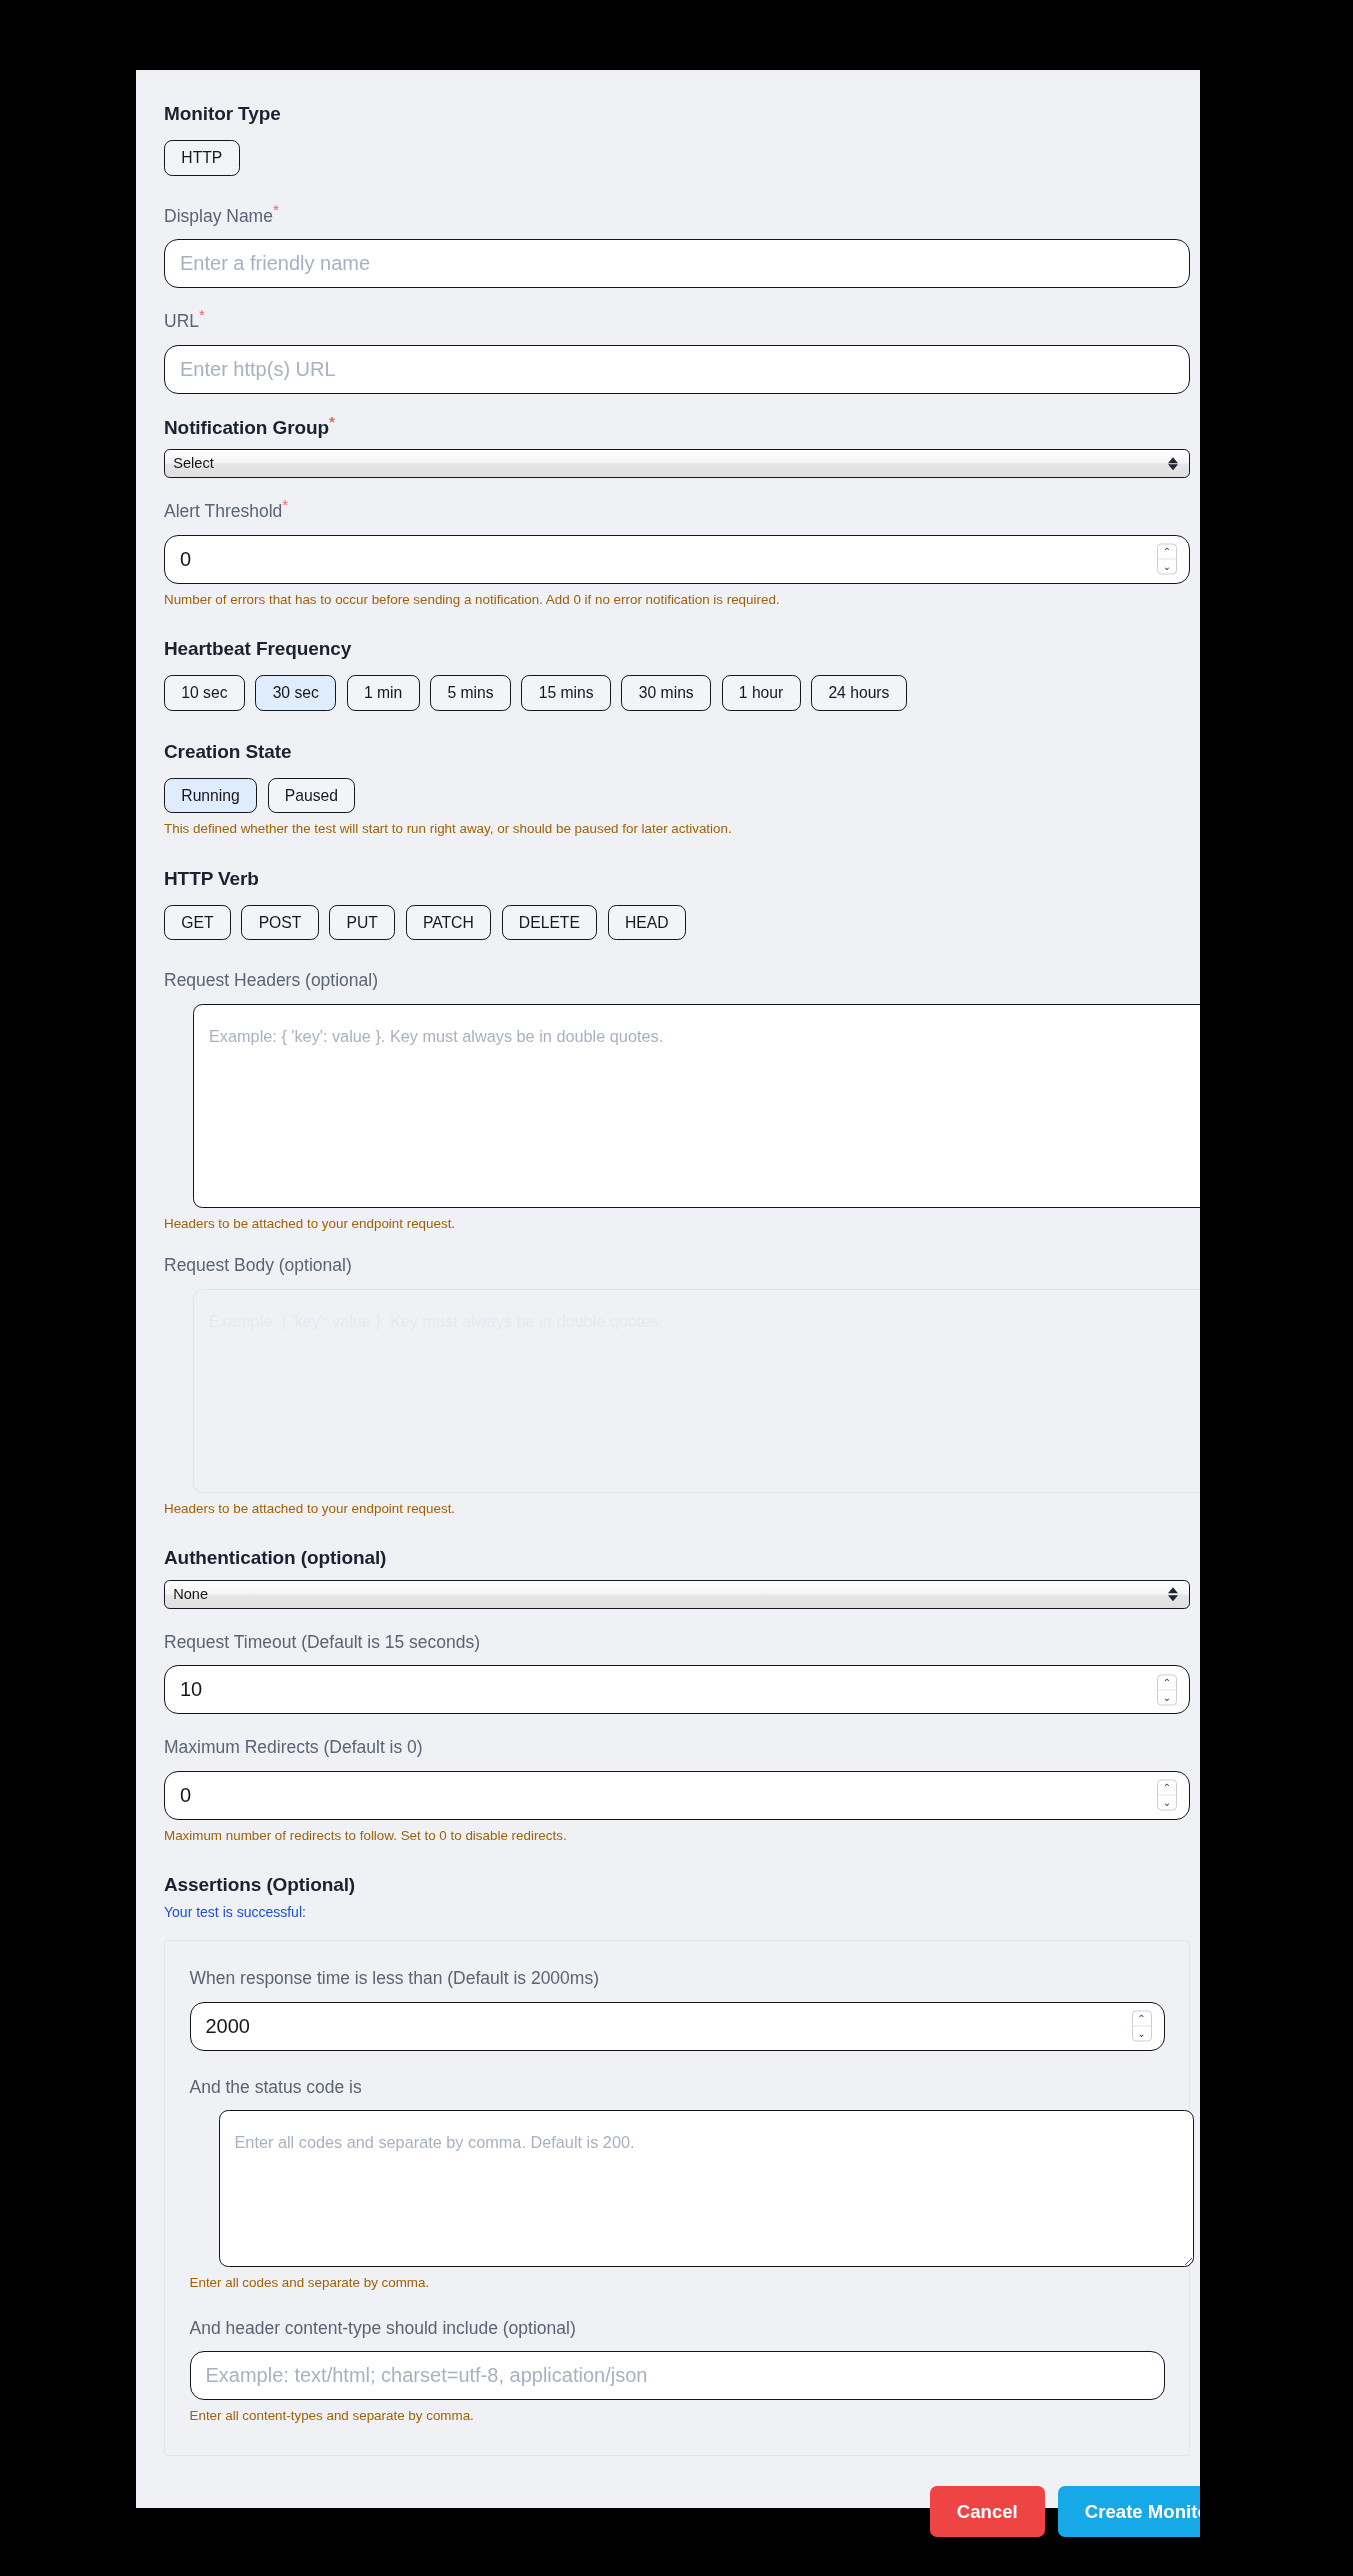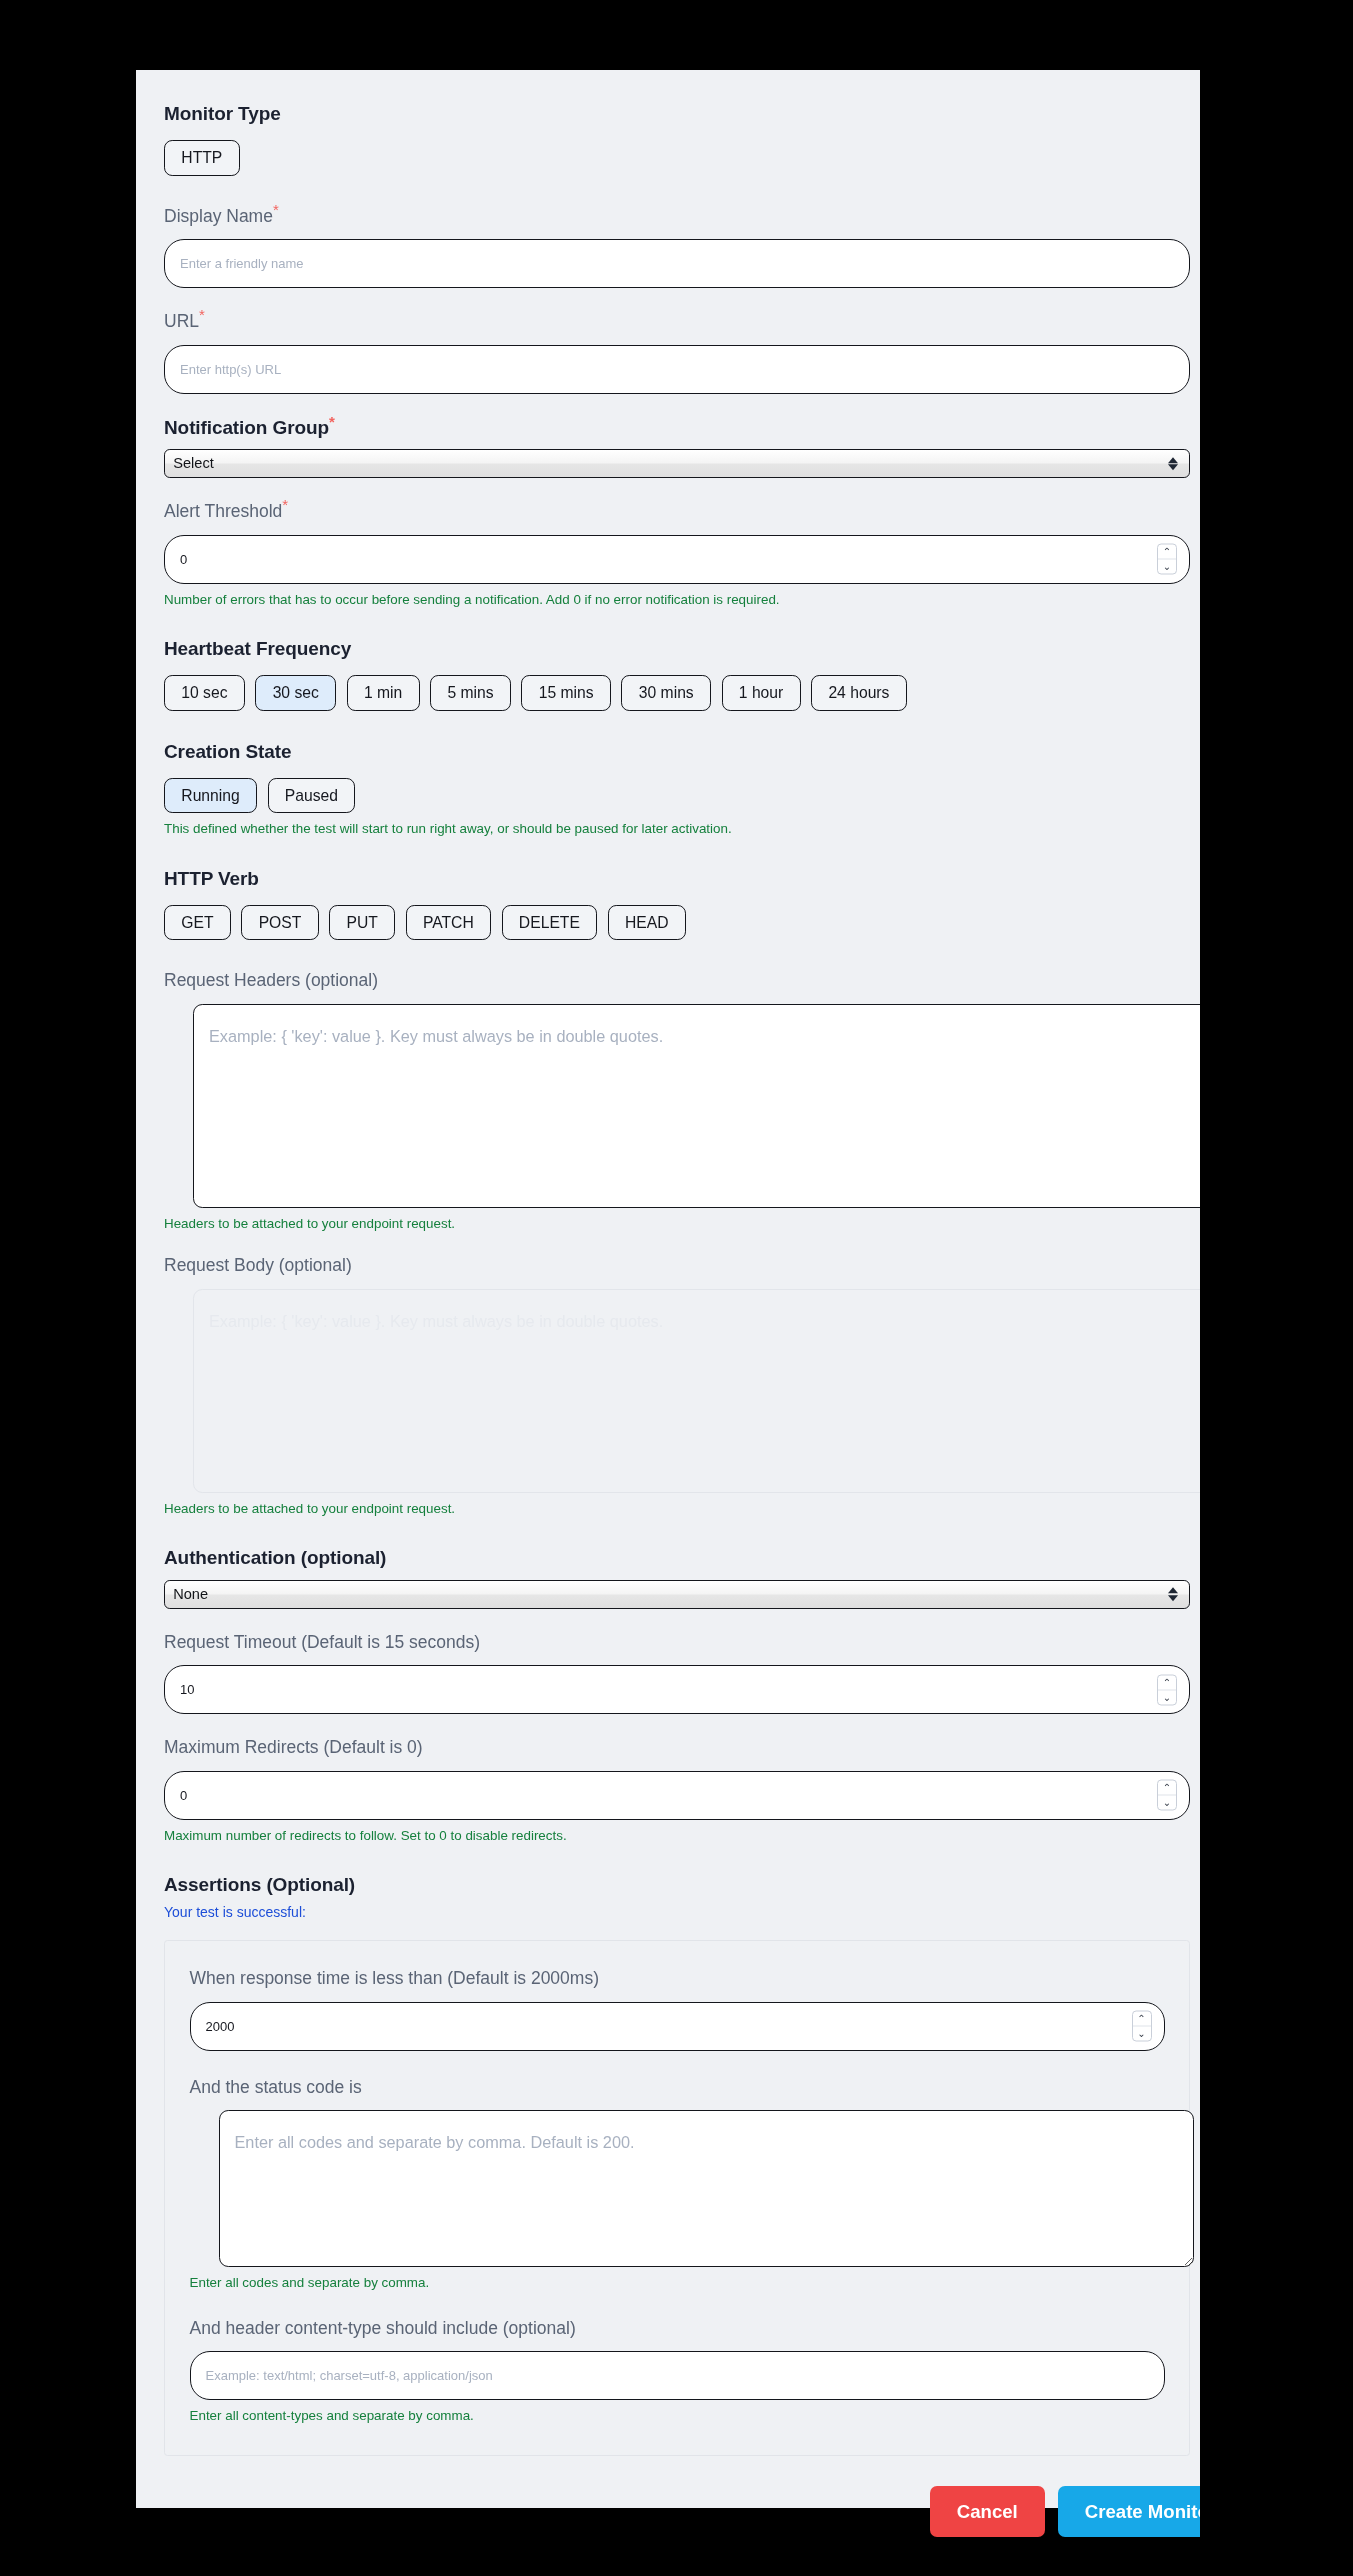--- a/index.html
+++ b/index.html
@@ -46,21 +46,21 @@
     line-height: 1.25;
   }
   .req-star {
     color: #f2635e;
     font-size: 15px;
     vertical-align: super;
     line-height: 0;
   }
   .helper {
     font-size: 13.4px;
-    color: #15803d;
+    color: #a16207;
     margin: 7px 0 0 0;
     line-height: 1.3;
   }
   .sub-note {
     font-size: 14px;
     color: #1d4ed8;
     margin: 0 0 20px 0;
   }
 
   
@@ -85,23 +85,23 @@
   }
   .pill.selected { background: #deecfb; }
 
   
   .text-input {
     display: block;
     width: 100%;
     height: 49px;
     background: #ffffff;
     border: 1.7px solid #14161c;
-    border-radius: 20px;
+    border-radius: 14px;
     padding: 0 15px;
-    font-size: 13px;
+    font-size: 20px;
     color: #16181f;
     font-family: "Liberation Sans", sans-serif;
     outline: none;
   }
   .text-input::placeholder { color: #a8b1c0; }
 
   
   .num-wrap { position: relative; }
   .num-wrap .text-input { padding-right: 52px; }
   .spinner {

